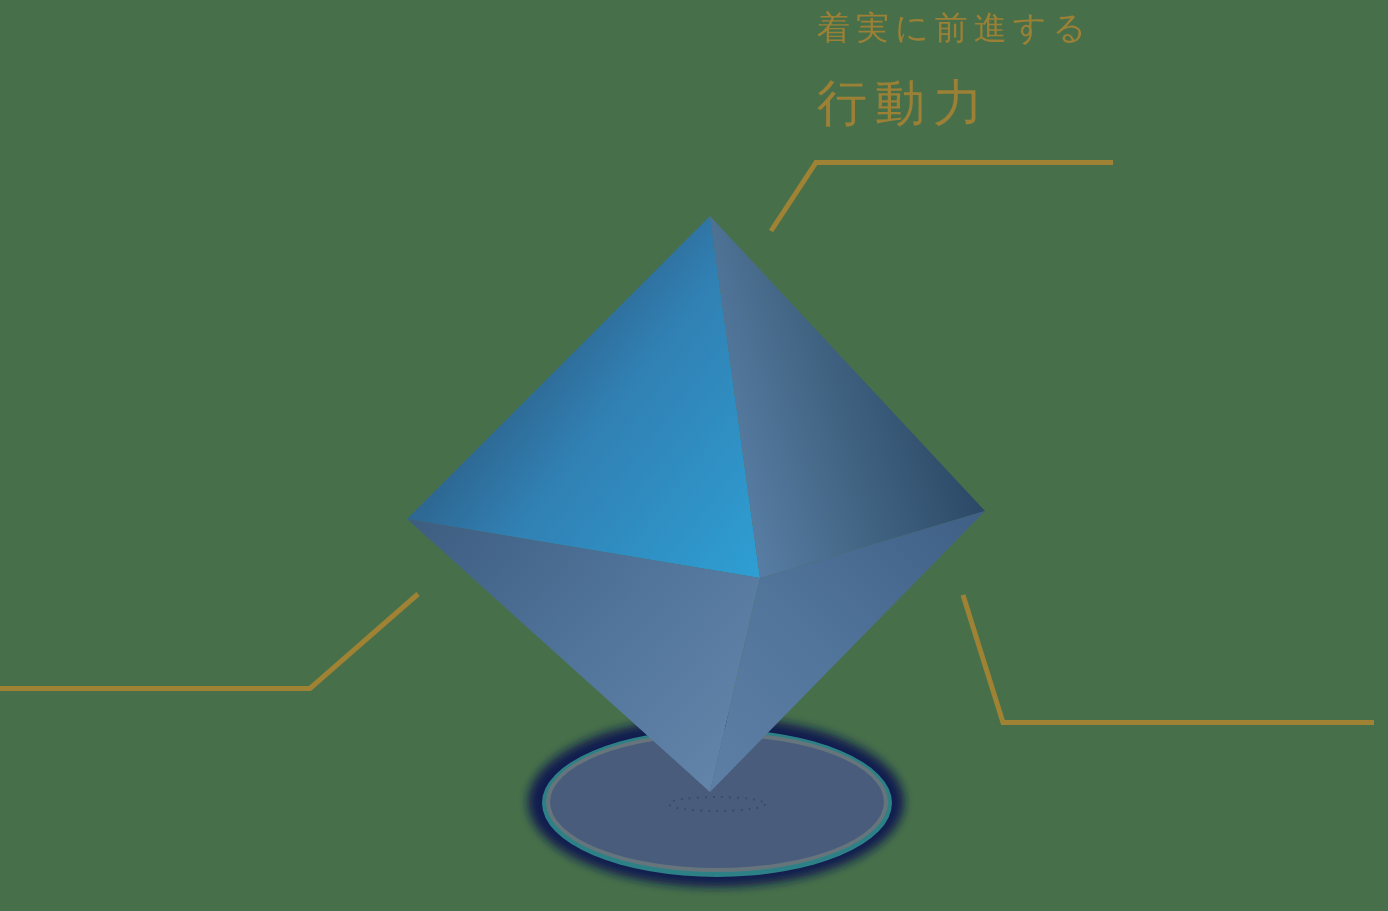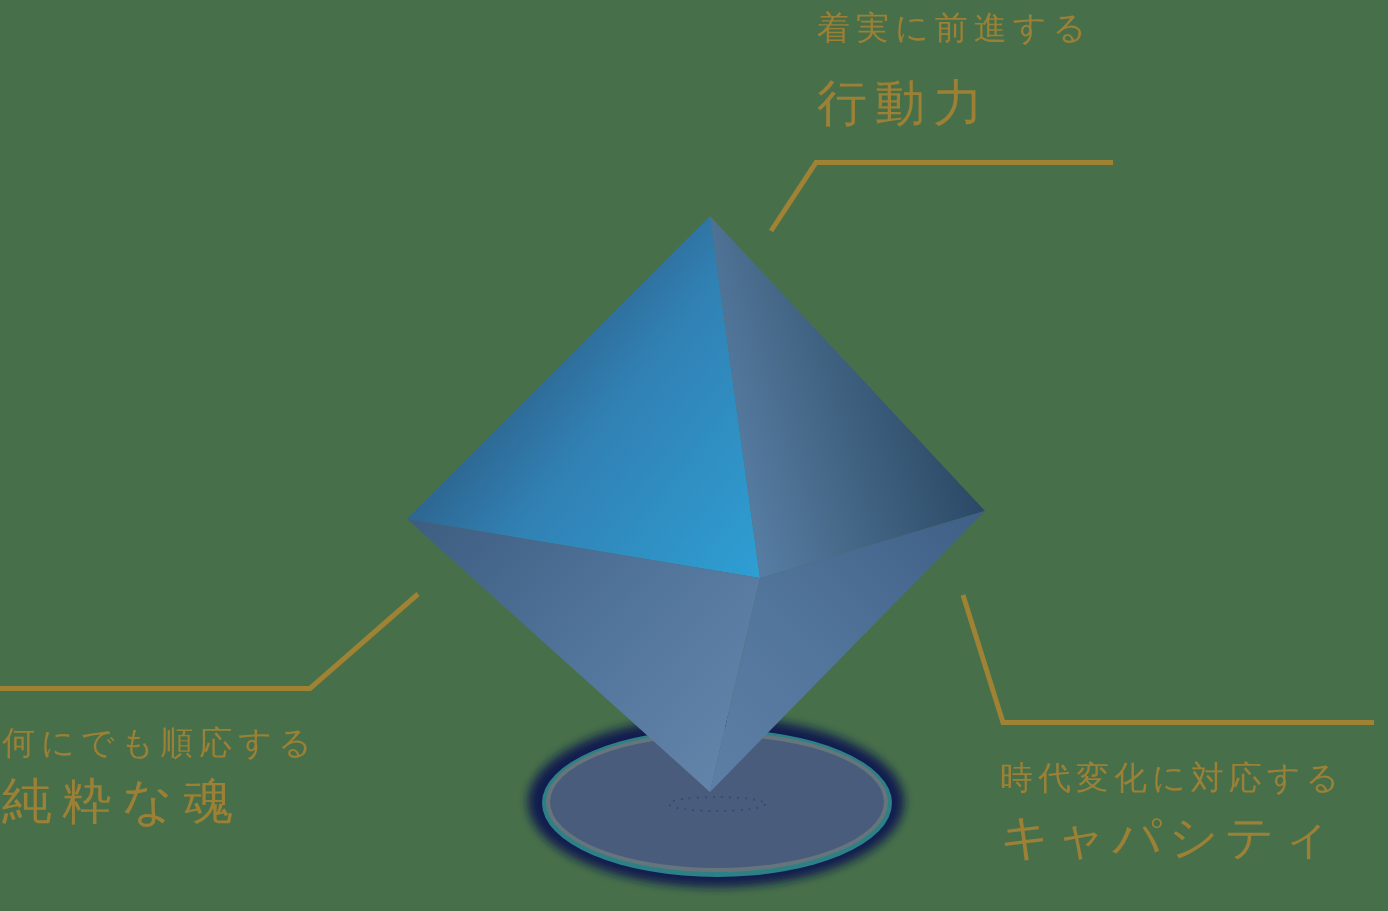--- a/index.html
+++ b/index.html
@@ -100,23 +100,15 @@
       <path d="M 0 688.5 L 310 688.5 L 418 594" stroke="#9F8233"></path>
       <path d="M 963 595 L 1003 722.5 L 1374 722.5" stroke="#9F8233"></path>
     </g>
   </svg>
 
   <div class="label label-action">
     <div class="sub">着実に前進する</div>
     <div class="big">行動力</div>
   </div>
 
-  <div class="label label-soul">
-    <div class="sub">何にでも順応する</div>
-    <div class="big">純粋な魂</div>
-  </div>
 
-  <div class="label label-capacity">
-    <div class="sub">時代変化に対応する</div>
-    <div class="big">キャパシティ</div>
-  </div>
 
 </div>
 
 </body></html>

